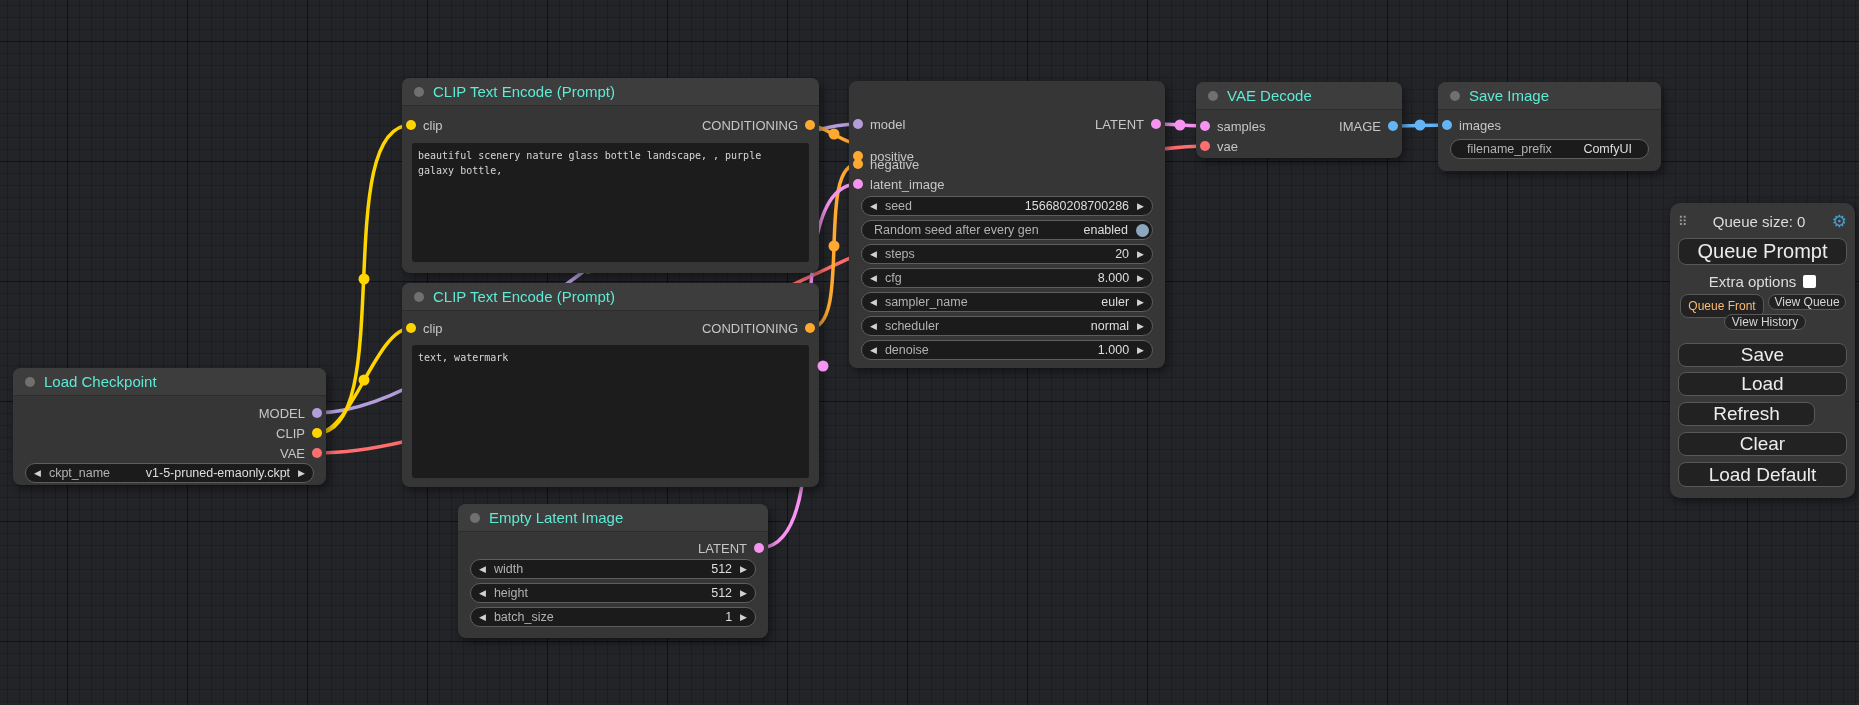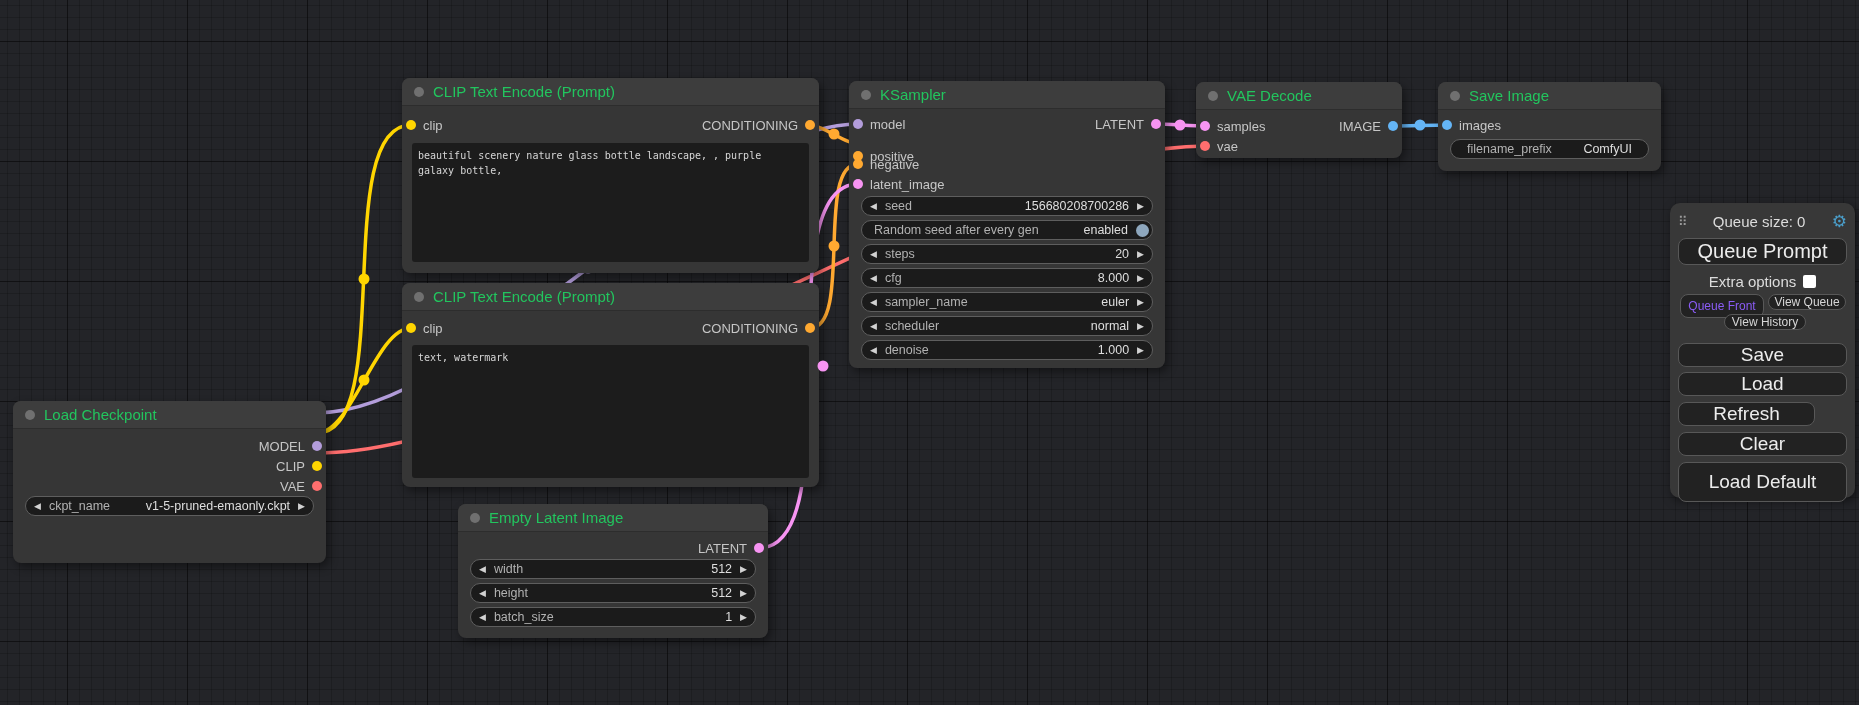--- a/index.html
+++ b/index.html
@@ -13,21 +13,21 @@
       linear-gradient(90deg, rgba(0,0,0,.17) 0 1px, transparent 1px);
     background-size:120px 120px,120px 120px,12px 12px,12px 12px;
     background-position:67px 41px,67px 41px,7px 5px,7px 5px;}
   svg.layer{position:absolute;inset:0;width:1859px;height:705px;}
   svg.layer.top{pointer-events:none;z-index:3;}
   svg.layer.under{z-index:1;}
   .node{position:absolute;z-index:2;background:#363636;border-radius:8px;
     box-shadow:3px 4px 10px rgba(0,0,0,.45);}
   .ntitle{position:absolute;left:0;right:0;top:0;height:28px;background:#3d3d3d;
     border-radius:8px 8px 0 0;display:flex;align-items:center;
-    color:#22c55e;font-size:15px;border-bottom:1px solid rgba(0,0,0,.25);box-sizing:border-box;}
+    color:#5eead4;font-size:15px;border-bottom:1px solid rgba(0,0,0,.25);box-sizing:border-box;}
   .tdot{width:10px;height:10px;border-radius:50%;margin:0 9px 0 12px;flex:none;}
   .row{position:absolute;left:4px;right:4px;height:20px;display:flex;
     align-items:center;justify-content:space-between;}
   .row.outonly{justify-content:flex-end;}
   .sg{display:flex;align-items:center;gap:7px;font-size:13px;color:#c6c6c6;}
   .sdot{width:10px;height:10px;border-radius:50%;flex:none;}
   .w{position:absolute;left:12px;right:12px;height:20px;background:#1b1b1b;
     border:1px solid #5e5e5e;border-radius:10px;display:flex;align-items:center;
     box-sizing:border-box;font-size:12.5px;}
   .w .arr{color:#d2d2d2;font-size:9px;padding:0 8px;line-height:18px;}
@@ -64,21 +64,21 @@
     <path d="M317 453 C552 453 970 146 1205 146" fill="none" stroke-width="3.5" stroke-linecap="round" stroke="#FF6E6E"></path>
     <path d="M810 125 C823 125 845 144 858 144" fill="none" stroke-width="3.5" stroke-linecap="round" stroke="#FFA931"></path>
     <path d="M810 328 C853 328 815 164 858 164" fill="none" stroke-width="3.5" stroke-linecap="round" stroke="#FFA931"></path>
     <path d="M759 548 C853 548 764 184 858 184" fill="none" stroke-width="3.5" stroke-linecap="round" stroke="#F794F2"></path>
     <path d="M1156 124 C1168 124 1193 126 1205 126" fill="none" stroke-width="3.5" stroke-linecap="round" stroke="#F794F2"></path>
     <path d="M1393 126 C1406 126 1433 125 1447 125" fill="none" stroke-width="3.5" stroke-linecap="round" stroke="#64B5F6"></path>
     <circle cx="588" cy="268" r="5.5" fill="#B39DDB"></circle>
     <circle cx="761" cy="300" r="5.5" fill="#FF6E6E"></circle>
   </svg>
 
-  <div class="node" style="left:13px;top:368px;width:313px;height:162px;margin-top:33px;">
+  <div class="node" style="left:13px;top:368px;width:313px;height:117px;">
     <div class="ntitle">
       <span class="tdot" style="background: rgb(112, 112, 112);"></span>
       <span>Load Checkpoint</span>
     </div>
     <div class="row outonly" style="top:35px;">
       <span class="sg">
           <span>MODEL</span>
           <span class="sdot" style="background: rgb(179, 157, 219);"></span>
         </span>
     </div>
@@ -132,24 +132,20 @@
         </span>
       <span class="sg">
           <span>CONDITIONING</span>
           <span class="sdot" style="background: rgb(255, 169, 49);"></span>
         </span>
     </div>
     <textarea class="ta" style="left: 10px; top: 62px; width: 397px; height: 133px;">text, watermark</textarea>
   </div>
 
   <div class="node" style="left:849px;top:81px;width:316px;height:287px;">
-    <div class="ntitle">
-      <span class="tdot" style="background: rgb(112, 112, 112);"></span>
-      <span>KSampler</span>
-    </div>
     <div class="row" style="top:33px;">
       <span class="sg">
           <span class="sdot" style="background: rgb(179, 157, 219);"></span>
           <span>model</span>
         </span>
       <span class="sg">
           <span>LATENT</span>
           <span class="sdot" style="background: rgb(247, 148, 242);"></span>
         </span>
     </div>
@@ -299,23 +295,23 @@
     <div class="phead">
       <span class="drag">⠿</span>
       <span class="qsize">Queue size: 0</span>
       <span class="gear" style="color: rgb(74, 158, 202);">⚙</span>
     </div>
     <div class="pbtn" style="left:8px;top:35px;width:169px;height:27px;font-size:20px;">Queue Prompt</div>
     <div class="extra">
       <span>Extra options</span>
       <span class="cbox" style="background: rgb(255, 255, 255);"></span>
     </div>
-    <div class="pbtn" style="left:10px;top:91px;width:84px;height:24px;font-size:12px;color:#8b5cf6;">Queue Front</div>
+    <div class="pbtn" style="left:10px;top:91px;width:84px;height:24px;font-size:12px;color:#fdba74;">Queue Front</div>
     <div class="pbtn" style="left:98px;top:91px;width:78px;height:16px;font-size:12px;color:#d6d6d6;">View Queue</div>
     <div class="pbtn" style="left:54px;top:111px;width:82px;height:16px;font-size:12px;color:#d6d6d6;">View History</div>
     <div class="pbtn" style="left:8px;top:140px;width:169px;height:24px;font-size:19px;">Save</div>
     <div class="pbtn" style="left:8px;top:169px;width:169px;height:24px;font-size:19px;">Load</div>
     <div class="pbtn" style="left:8px;top:199px;width:137px;height:24px;font-size:19px;">Refresh</div>
     <div class="pbtn" style="left:8px;top:229px;width:169px;height:24px;font-size:19px;">Clear</div>
-    <div class="pbtn" style="left:8px;top:259px;width:169px;height:40px;font-size:19px;">Load Default</div>
+    <div class="pbtn" style="left:8px;top:259px;width:169px;height:25px;font-size:19px;">Load Default</div>
   </div>
 
 </div>
 
 </body></html>

